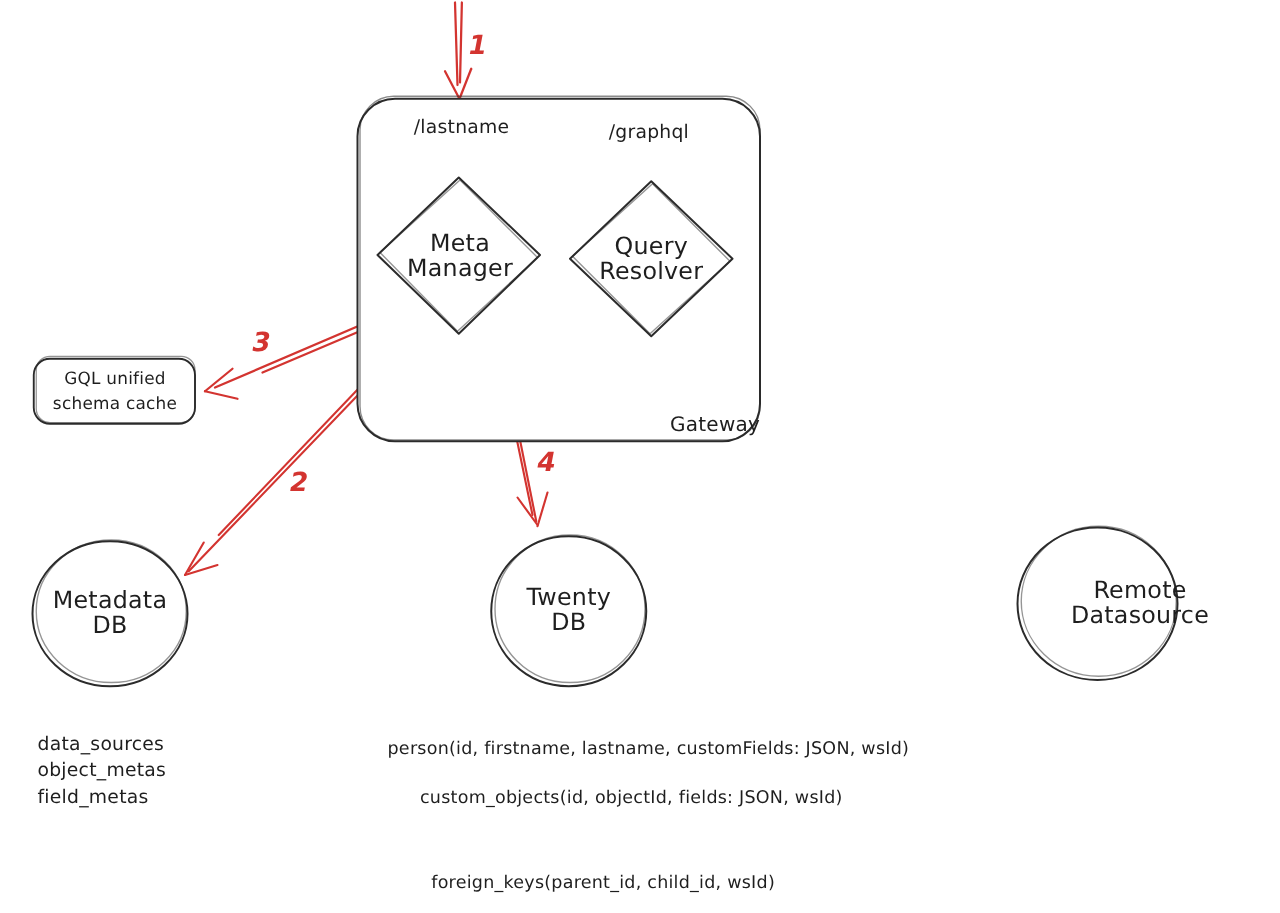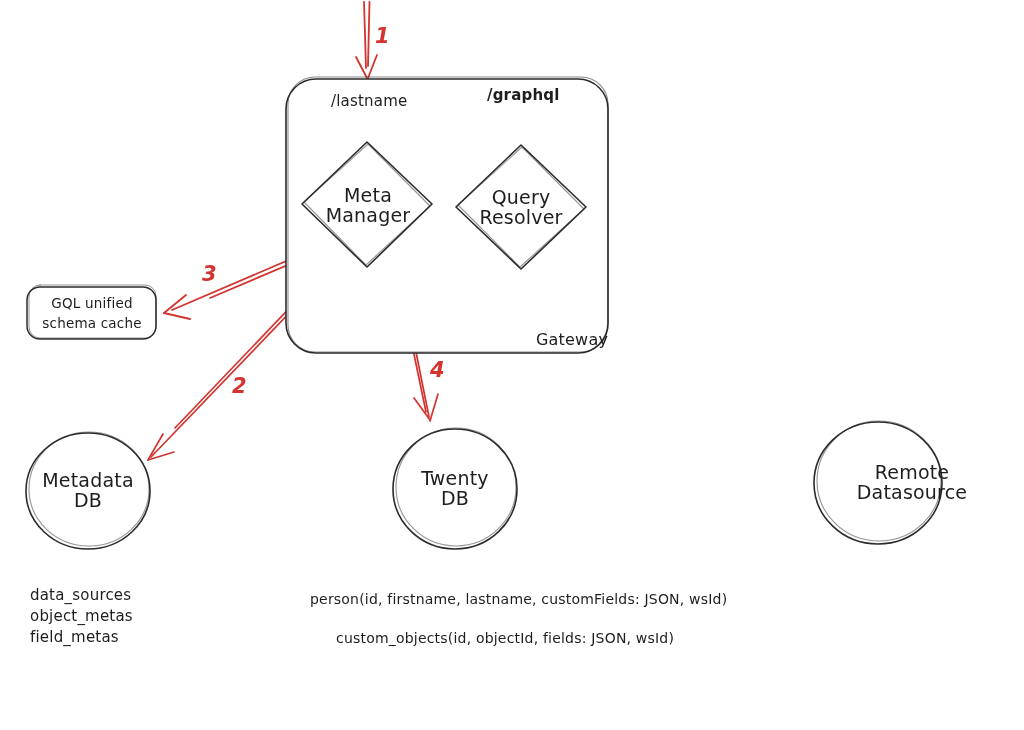--- a/index.html
+++ b/index.html
@@ -83,21 +83,21 @@
       <ellipse cx="456" cy="487" rx="60" ry="59" opacity="0.5" stroke-width="1.1"></ellipse>
     </g>
 
     <g stroke="#2b2b2b" stroke-width="1.6">
       <ellipse cx="878" cy="483" rx="64" ry="61" fill="#ffffff"></ellipse>
       <ellipse cx="879" cy="481" rx="62" ry="60" opacity="0.5" stroke-width="1.1"></ellipse>
     </g>
   </svg>
 
   <div class="lbl endpoint" style="left:331px;top:92px;">/lastname</div>
-  <div class="lbl endpoint" style="left:487px;top:86px;font-weight:bold;">/graphql</div>
+  <div class="lbl endpoint" style="left:487px;top:96px;">/graphql</div>
   <div class="lbl gwlbl" style="left:536px;top:330px;">Gateway</div>
 
   <div class="lbl center node-label" style="left:368px;top:185px;">
     <div>Meta</div>
       <div>Manager</div>
   </div>
   <div class="lbl center node-label" style="left:521px;top:187px;">
     <div>Query</div>
       <div>Resolver</div>
   </div>
@@ -126,15 +126,16 @@
   <div class="lbl stepnum" style="left:430px;top:358px;color:#d33430;">4</div>
 
   <div class="lbl tables" style="left:30px;top:585px;">
     <div>data_sources</div>
     <div>object_metas</div>
     <div>field_metas</div>
   </div>
 
   <div class="lbl schema" style="left:310px;top:591px;">person(id, firstname, lastname, customFields: JSON, wsId)</div>
   <div class="lbl schema" style="left:336px;top:630px;">custom_objects(id, objectId, fields: JSON, wsId)</div>
+  <div class="lbl schema" style="left:345px;top:698px;">foreign_keys(parent_id, child_id, wsId)</div>
 
 
 </div>
 
 </body></html>

